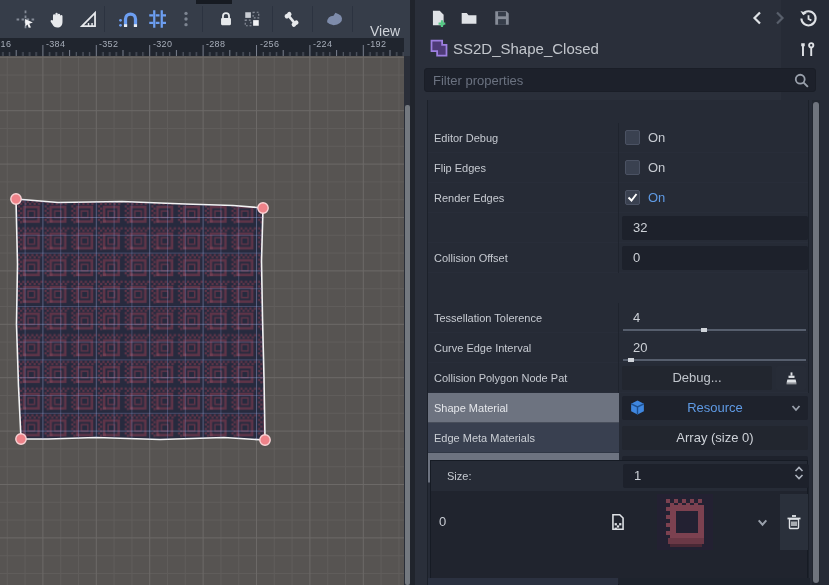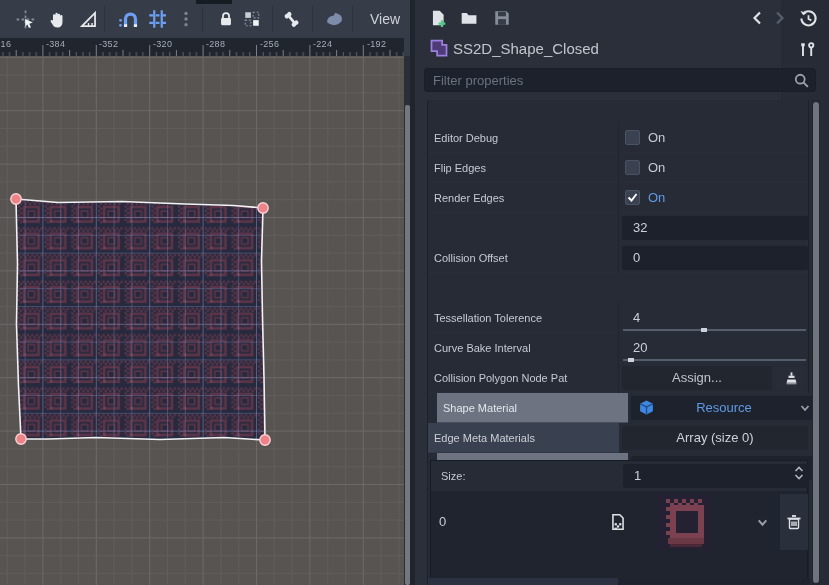--- a/index.html
+++ b/index.html
@@ -10,21 +10,21 @@
   }
   *{box-sizing:border-box; margin:0; padding:0;}
   html,body{width:829px;height:585px;overflow:hidden;background:#262b36;
     font-family:"Liberation Sans","DejaVu Sans",sans-serif;}
   
   #left{position:absolute;left:0;top:0;width:415px;height:585px;background:var(--tb);}
   #toolbar2d{position:absolute;left:0;top:0;width:415px;height:38px;background:var(--tb);}
   #tab-remnant{position:absolute;left:196px;top:0;width:36px;height:4px;background:#171b22;}
   .tbico{position:absolute;top:9px;width:20px;height:20px;display:flex;align-items:center;justify-content:center;}
   .tbsep{position:absolute;top:6px;width:1px;height:26px;background:#2c3340;}
-  #view-menu{position:absolute;left:358px;top:0;height:38px;line-height:38px;padding:0 12px;
+  #view-menu{position:absolute;left:358px;top:0;height:38px;line-height:38px;padding:12px 12px;
     color:#cfd3d9;font-size:14px;}
   #ruler{position:absolute;left:0;top:38px;width:404px;height:18px;background:#20252e;overflow:hidden;}
   .rlabel{position:absolute;top:1px;font-size:9px;color:#a6adb9;letter-spacing:.3px;}
   #canvas-wrap{position:absolute;left:0;top:56px;width:404px;height:529px;}
   #vscroll{position:absolute;left:404px;top:56px;width:6px;height:529px;background:#2a2e38;}
   #vscroll .thumb{position:absolute;left:0.5px;top:49px;width:5px;height:480px;background:#73787f;border-radius:2px;}
   #splitter{position:absolute;left:410px;top:0;width:5px;height:585px;background:#20242c;}
   
   #inspector{position:absolute;left:415px;top:0;width:366px;height:585px;background:var(--panel);}
   #insp-toolbar{position:absolute;left:0;top:0;width:414px;height:38px;}
@@ -47,21 +47,21 @@
   .pdiv{position:absolute;left:190px;top:0;width:1px;height:30px;background:var(--line);}
   .pvalue{position:absolute;left:191px;top:0;width:191px;height:30px;text-decoration:underline;}
   .chk{position:absolute;left:6px;top:7px;width:15px;height:15px;background:#3a4150;border:1px solid #4b5263;border-radius:2px;}
   .onlabel{position:absolute;left:29px;top:0;height:30px;line-height:30px;font-size:13px;color:var(--txt);}
   .onlabel.checked{color:var(--blue);}
   .vinput{position:absolute;left:3px;top:3px;width:186px;height:24px;background:var(--input);border-radius:2px;
     color:#cdd1d7;font-size:13px;line-height:24px;padding-left:11px;}
   .spin{position:absolute;right:6px;top:4px;}
   .sliderline{position:absolute;left:4px;top:26px;width:183px;height:2px;background:#565e6d;}
   .grab{position:absolute;top:-1px;width:6px;height:4px;background:#cfd3d9;}
-  .selgray{background:var(--selgray);margin-left:9px;}
+  .selgray{background:var(--selgray);}
   .selgray .inner{color:#e4e6ea;}
   .hoverrow{background:var(--hoverrow);}
   .darkblock{position:absolute;left:3px;top:3px;width:186px;height:24px;background:var(--dark);border-radius:2px;
     font-size:13px;line-height:24px;text-align:center;color:#ced2d8;}
   .bluetext{color:var(--blue) !important;}
   #assign-btn{position:absolute;left:3px;top:3px;width:150px;height:24px;background:var(--dark);border-radius:2px;
     text-align:center;line-height:24px;font-size:13px;color:#c0c5cc;}
   #pick-btn{position:absolute;left:157px;top:3px;width:30px;height:24px;background:#272c37;border-radius:2px;
     display:flex;align-items:center;justify-content:center;}
   
@@ -412,35 +412,35 @@
       <div class="pdiv"></div>
       <div class="pvalue">
         <div class="vinput" style="background:transparent">4</div>
         <div class="sliderline">
             <div class="grab" style="left:78px"></div>
           </div>
       </div>
     </div>
 
     <div class="prow" style="top:233px">
-      <div class="plabel">Curve Bake Interval</div>
+      <div class="plabel">Curve Edge Interval</div>
       <div class="pdiv"></div>
       <div class="pvalue">
         <div class="vinput" style="background:transparent">20</div>
         <div class="sliderline">
             <div class="grab" style="left:5px"></div>
           </div>
       </div>
     </div>
 
     <div class="prow" style="top:263px">
       <div class="plabel">Collision Polygon Node Pat</div>
       <div class="pdiv"></div>
       <div class="pvalue">
-        <div id="assign-btn">Assign...</div>
+        <div id="assign-btn">Debug...</div>
         <div id="pick-btn">
           <svg width="15" height="15" viewBox="0 0 16 16">
               <g fill="#dfe2e6">
                 <rect x="7" y="1.5" width="2" height="3.5"></rect>
                 <rect x="4.8" y="5" width="6.4" height="2.4"></rect>
                 <path d="M3.6 9 h8.8 l.9 3.4 H2.7 Z"></path>
                 <rect x="2.7" y="13" width="10.6" height="1.2" opacity=".7"></rect>
               </g>
             </svg>
         </div>
@@ -474,21 +474,21 @@
 
     <div class="prow selgray" style="top:353px">
       <div class="plabel inner">Fill Textures</div>
       <div class="pvalue" style="background:var(--content)">
         <div class="darkblock bluetext" style="background:#1e222c">Array (size 1)</div>
       </div>
     </div>
 
     <div id="array-panel">
       <div id="size-row">
-        <div class="plabel" style="padding-left:10px">Size:</div>
+        <div class="plabel" style="padding-left:16px">Size:</div>
         <div class="pvalue" style="left:189px">
           <div class="vinput">1</div>
           <div class="spin">
             <svg width="12" height="16" viewBox="0 0 12 16">
                 <path d="M2.5 6 L6 2.5 L9.5 6 M2.5 10 L6 13.5 L9.5 10" stroke="#aeb4bf" stroke-width="1.6" fill="none"></path>
               </svg>
           </div>
         </div>
       </div>
       <div id="item-row">

